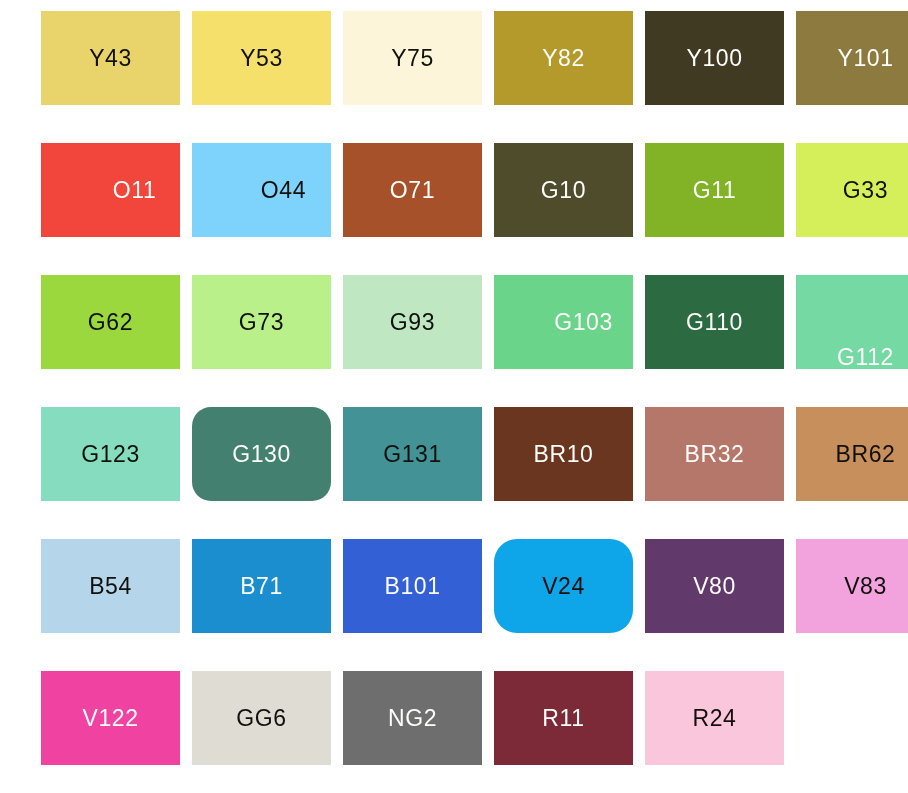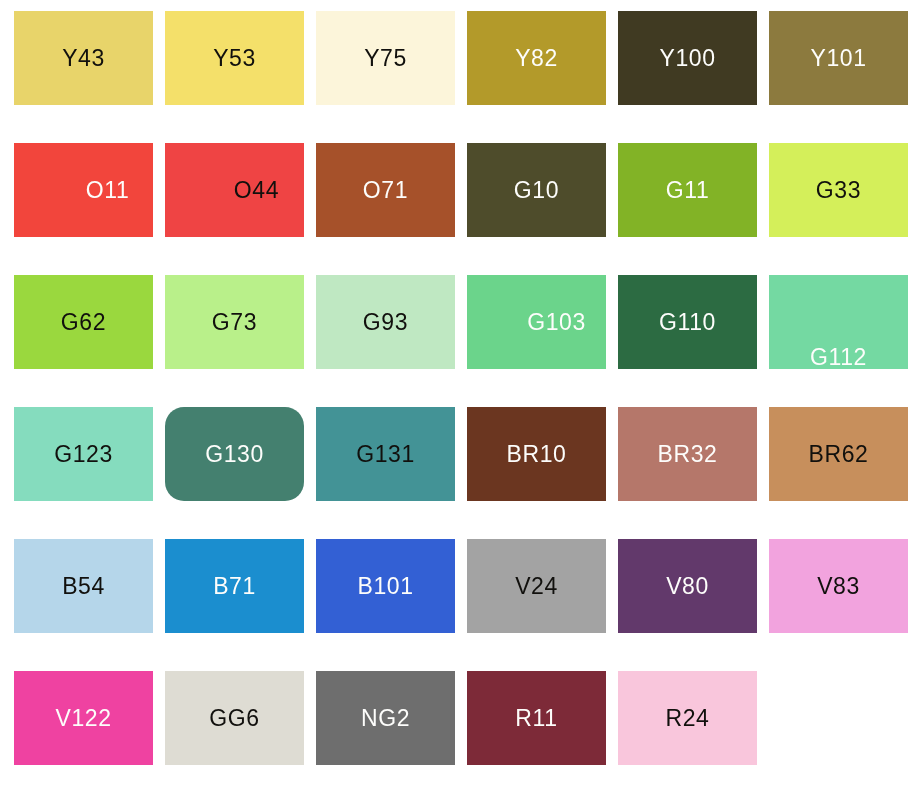--- a/index.html
+++ b/index.html
@@ -23,20 +23,21 @@
     align-content: start;
     justify-content: start;
   }
   .swatch {
     width: 139px;
     height: 94px;
     display: flex;
     align-items: center;
     justify-content: center;
     position: relative;
+    margin-left: 27px;
   }
   .swatch-label {
     font-size: 23px;
     font-weight: 400;
     letter-spacing: 0.6px;
     line-height: 1;
     user-select: none;
     white-space: nowrap;
   }
   .txt-dark  { color: #11100d; }
@@ -60,21 +61,21 @@
     </div>
     <div class="swatch" style="background: rgb(64, 58, 34);">
       <span class="swatch-label txt-light">Y100</span>
     </div>
     <div class="swatch" style="background: rgb(140, 122, 62);">
       <span class="swatch-label txt-light">Y101</span>
     </div>
     <div class="swatch" style="background: rgb(242, 69, 60); padding-left: 48px;">
       <span class="swatch-label txt-light">O11</span>
     </div>
-    <div class="swatch" style="background: #ef4444; padding-left: 44px;">
+    <div class="swatch" style="background: #7dd3fc; padding-left: 44px;">
       <span class="swatch-label txt-dark">O44</span>
     </div>
     <div class="swatch" style="background: rgb(166, 81, 42);">
       <span class="swatch-label txt-light">O71</span>
     </div>
     <div class="swatch" style="background: rgb(78, 76, 43);">
       <span class="swatch-label txt-light">G10</span>
     </div>
     <div class="swatch" style="background: rgb(130, 179, 38);">
       <span class="swatch-label txt-light">G11</span>
@@ -120,21 +121,21 @@
     </div>
     <div class="swatch" style="background: rgb(181, 214, 234);">
       <span class="swatch-label txt-dark">B54</span>
     </div>
     <div class="swatch" style="background: rgb(27, 142, 207);">
       <span class="swatch-label txt-light">B71</span>
     </div>
     <div class="swatch" style="background: rgb(51, 96, 212);">
       <span class="swatch-label txt-light">B101</span>
     </div>
-    <div class="swatch" style="background: #a3a3a3;">
+    <div class="swatch" style="background: #0ea5e9; border-radius: 23px;">
       <span class="swatch-label txt-dark">V24</span>
     </div>
     <div class="swatch" style="background: rgb(98, 57, 107);">
       <span class="swatch-label txt-light">V80</span>
     </div>
     <div class="swatch" style="background: rgb(242, 163, 222);">
       <span class="swatch-label txt-dark">V83</span>
     </div>
     <div class="swatch" style="background: rgb(239, 66, 161);">
       <span class="swatch-label txt-light">V122</span>

